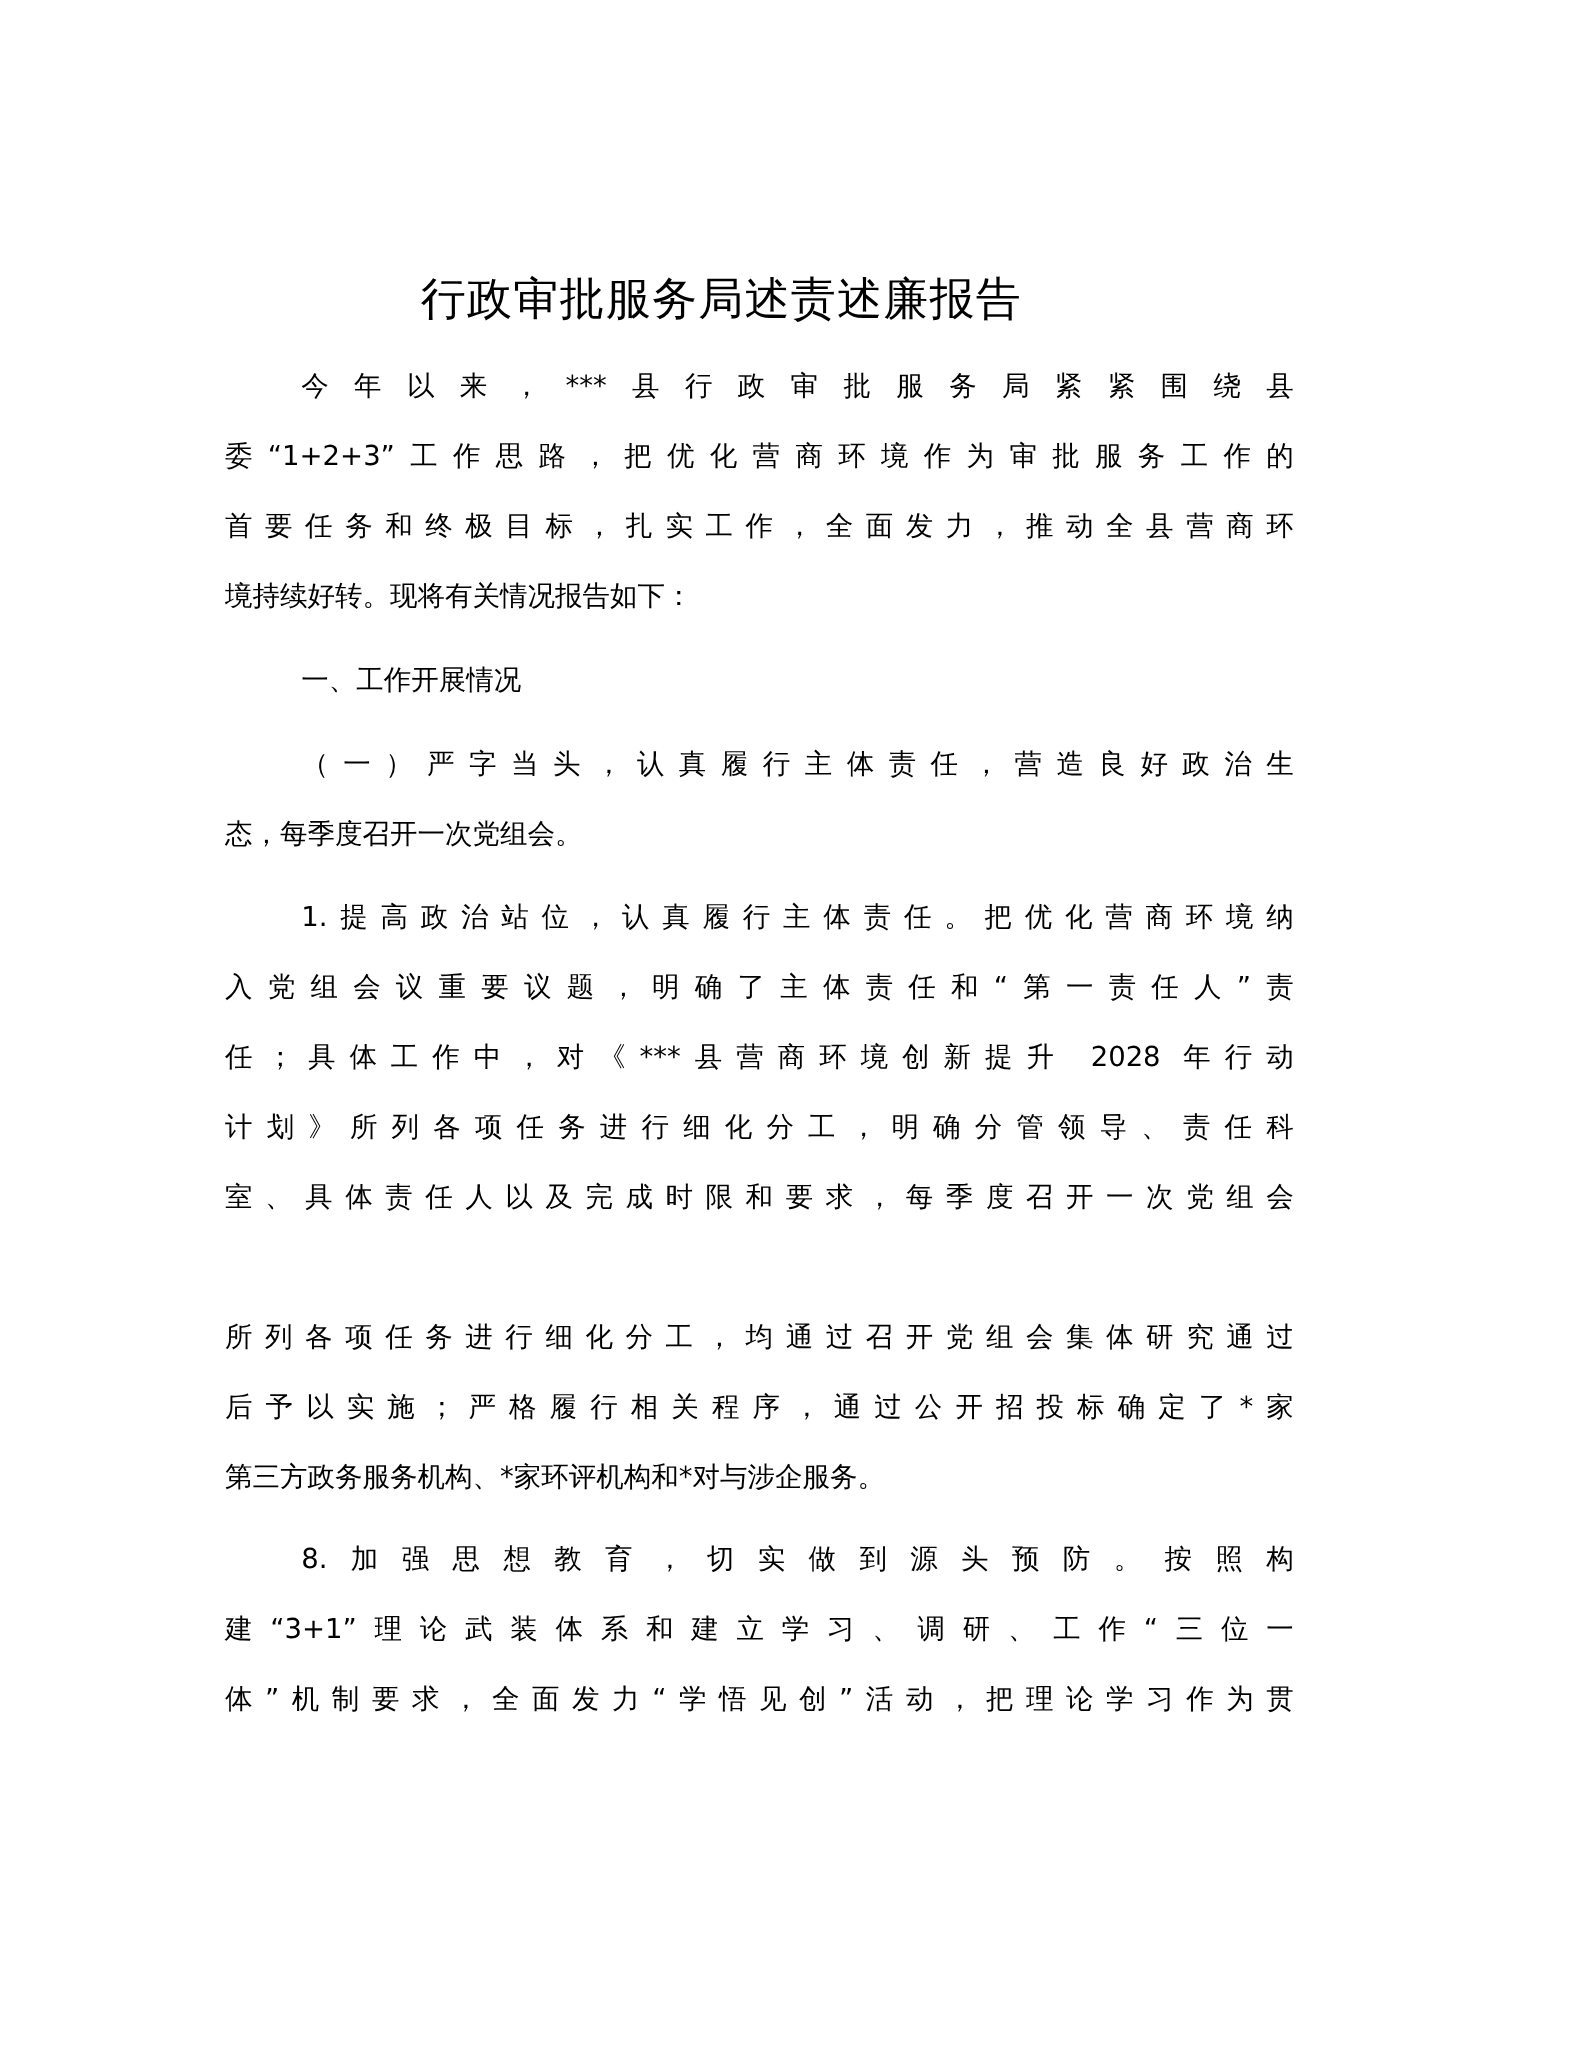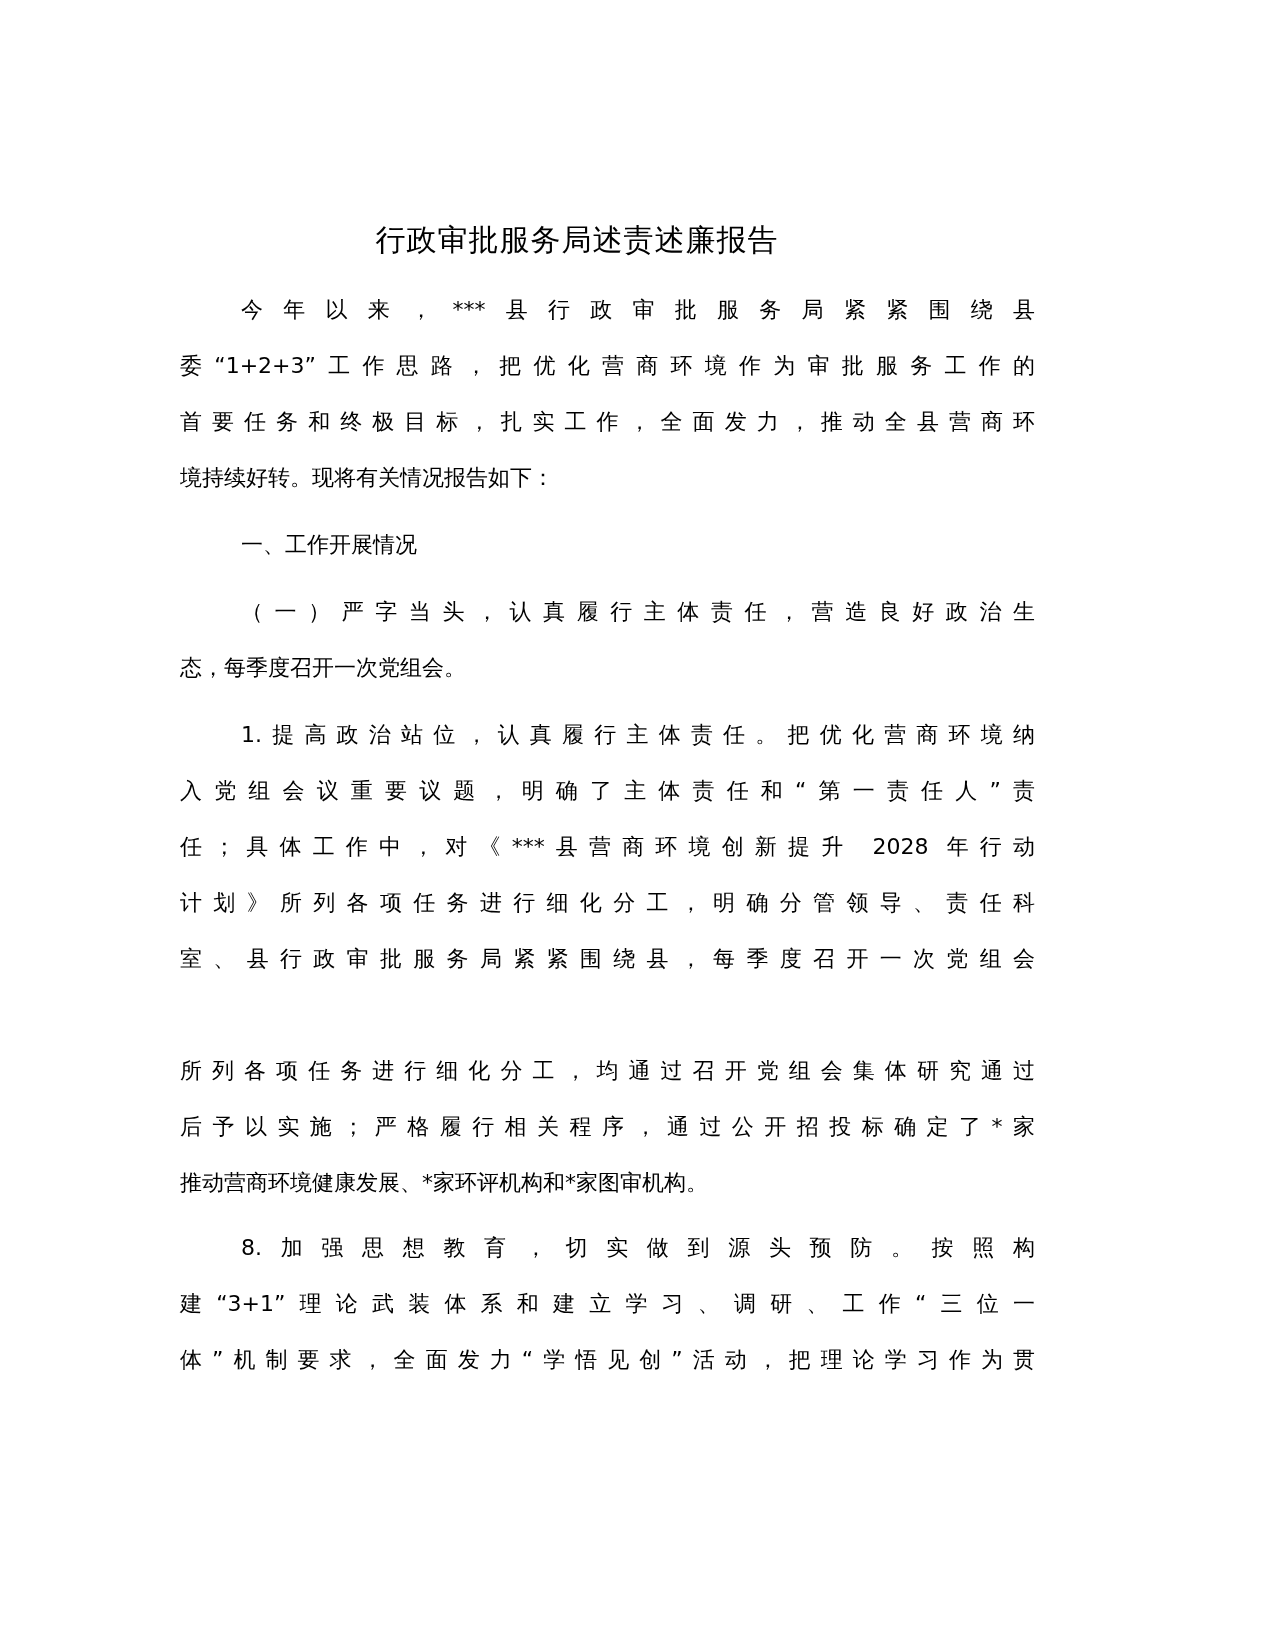--- a/index.html
+++ b/index.html
@@ -1,20 +1,20 @@
 <!DOCTYPE html>
 <html><head>
 <meta charset="utf-8">
 <style>
   html, body { margin: 0; padding: 0; background: #ffffff; }
   body { width: 1275px; height: 1650px; position: relative; overflow: hidden;
          font-family: "DejaVu Sans", sans-serif; color: #000; }
   .page { position: absolute; left: 0; top: 0; width: 1275px; height: 1650px; background: #fff; }
   .title { position: absolute; left: 0; width: 1154px; top: 210px; text-align: center;
-           font-size: 30px; line-height: 60px; letter-spacing: 1px; }
+           font-size: 36px; line-height: 60px; letter-spacing: 1px; }
   .line { position: absolute; left: 180px; width: 855px; font-size: 22px; line-height: 40px;
           white-space: nowrap; }
   .just { text-align: justify; text-align-last: justify; }
   .ind { left: 241px; width: 794px; }
 </style>
 </head>
 <body>
 
 <div class="page">
   <div class="title">行政审批服务局述责述廉报告</div>
@@ -26,21 +26,21 @@
 
   <div class="line ind" style="top:525px">一、工作开展情况</div>
 
   <div class="line ind just" style="top:592px">（一）严字当头，认真履行主体责任，营造良好政治生</div>
   <div class="line" style="top:648px">态，每季度召开一次党组会。</div>
 
   <div class="line ind just" style="top:715px">1.提高政治站位，认真履行主体责任。把优化营商环境纳</div>
   <div class="line just" style="top:771px">入党组会议重要议题，明确了主体责任和“第一责任人”责</div>
   <div class="line just" style="top:827px">任；具体工作中，对《***县营商环境创新提升 2028 年行动</div>
   <div class="line just" style="top:883px">计划》所列各项任务进行细化分工，明确分管领导、责任科</div>
-  <div class="line just" style="top:939px">室、县行政审批服务局紧紧围绕县，每季度召开一次党组会</div>
+  <div class="line just" style="top:939px">室、具体责任人以及完成时限和要求，每季度召开一次党组会</div>
   <div class="line just" style="top:1051px">所列各项任务进行细化分工，均通过召开党组会集体研究通过</div>
   <div class="line just" style="top:1107px">后予以实施；严格履行相关程序，通过公开招投标确定了*家</div>
-  <div class="line" style="top:1163px">推动营商环境健康发展、*家环评机构和*家图审机构。</div>
+  <div class="line" style="top:1163px">第三方政务服务机构、*家环评机构和*对与涉企服务。</div>
 
   <div class="line ind just" style="top:1228px">8.加强思想教育，切实做到源头预防。按照构</div>
   <div class="line just" style="top:1284px">建“3+1”理论武装体系和建立学习、调研、工作“三位一</div>
   <div class="line just" style="top:1340px">体”机制要求，全面发力“学悟见创”活动，把理论学习作为贯</div>
 </div>
 
 </body></html>

